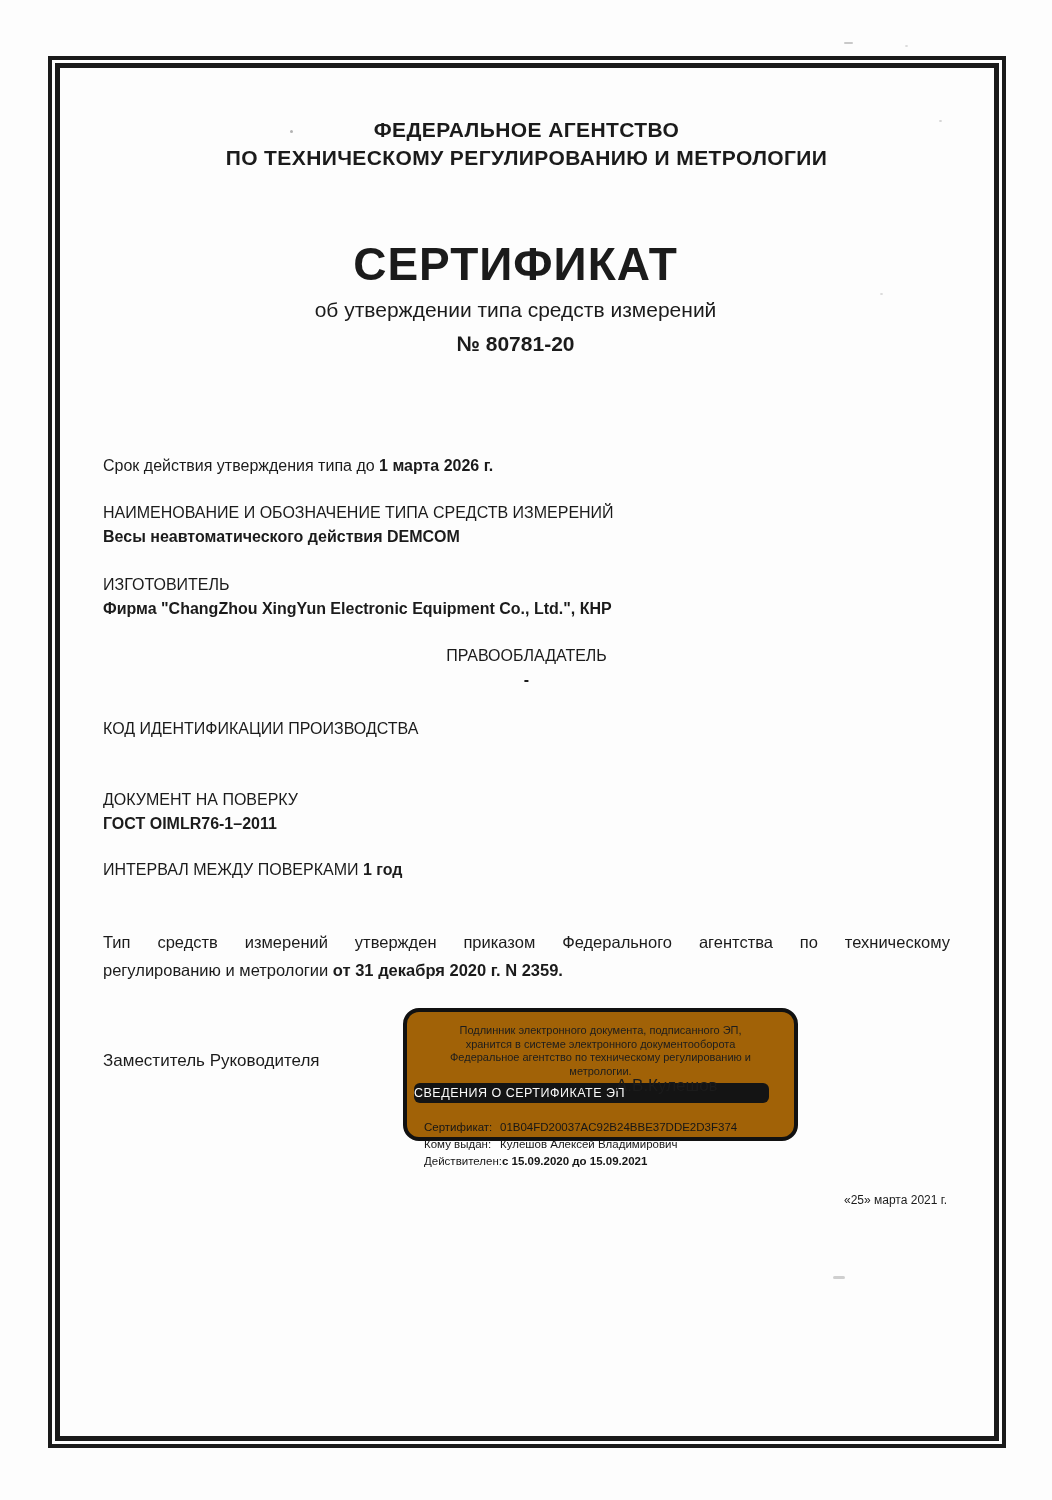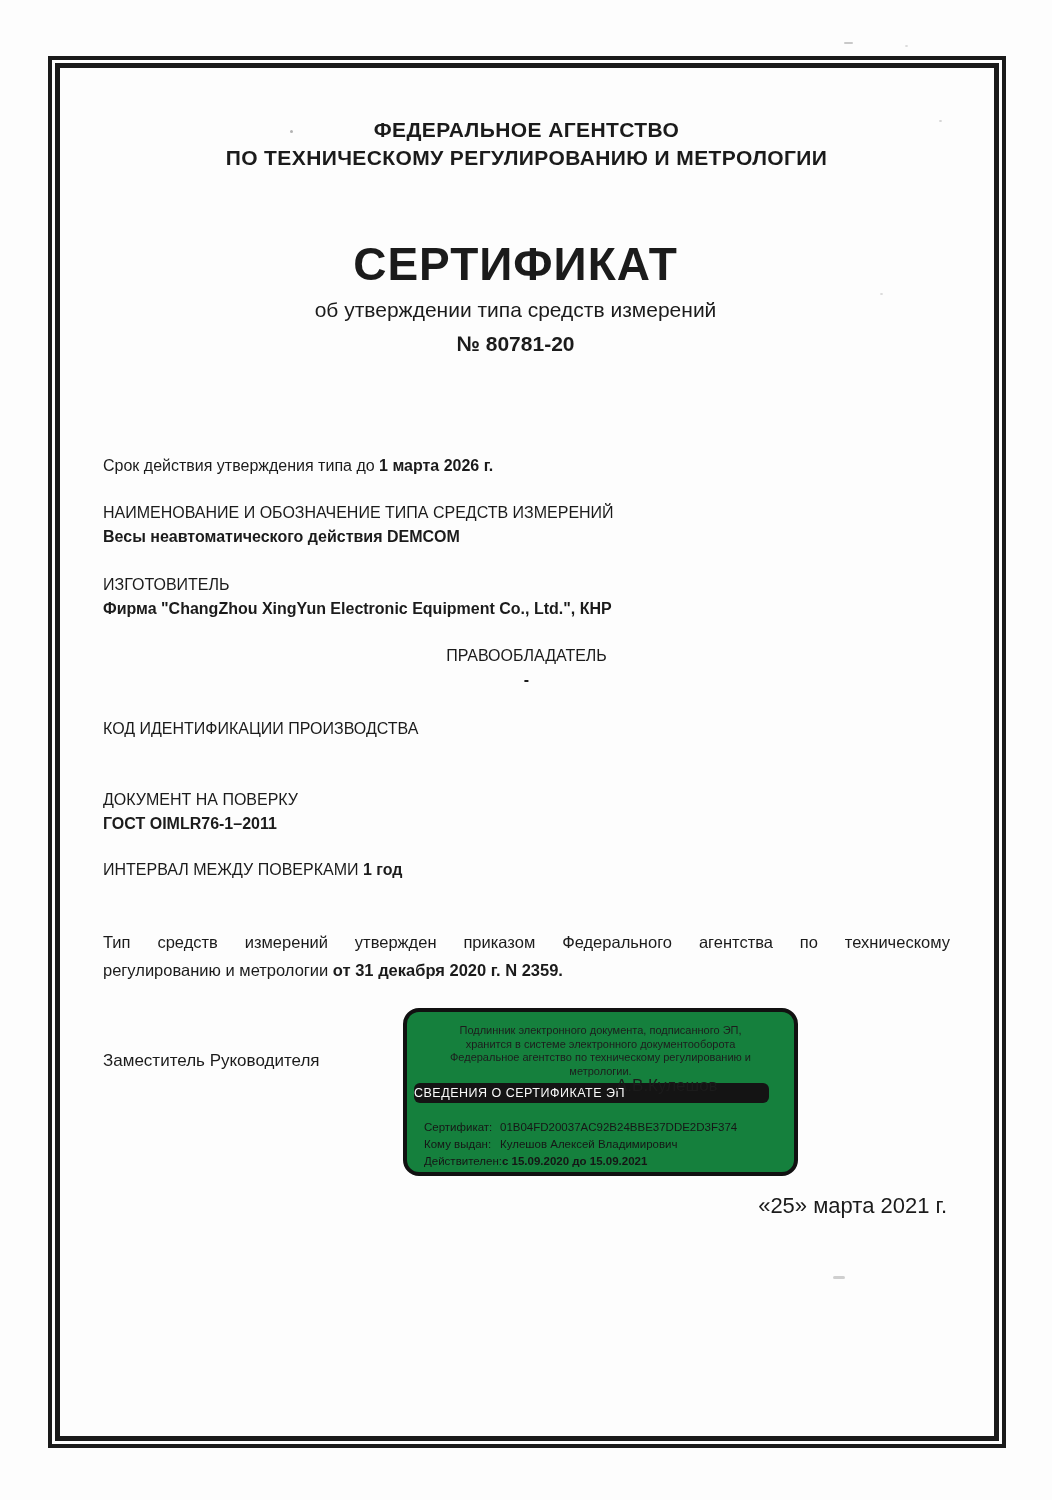--- a/index.html
+++ b/index.html
@@ -27,24 +27,24 @@
   
   .bodyline{left:103px;width:847px;font-size:16px;line-height:23.5px;}
   .section .label{font-size:16px;line-height:23.5px;}
   .section .value{font-size:16px;line-height:23.5px;font-weight:bold;}
   .b{font-weight:bold;}
   .para{left:103px;width:847px;font-size:16.5px;line-height:28px;}
   .justify-line{text-align:justify;text-align-last:justify;}
   
   .sig-left{left:103px;top:1047px;width:300px;font-size:17px;line-height:27px;}
   .sig-name{left:616px;top:1076px;width:295px;text-align:left;font-size:17px;}
-  .sig-date{left:650px;top:1193px;width:297px;text-align:right;font-size:22px;}
+  .sig-date{left:650px;top:1193px;width:297px;text-align:right;font-size:12px;}
   
-  .stamp{left:403px;top:1008px;width:395px;height:168px;
-    border:4px solid #111;border-radius:16px;background:#15803d;padding-top:12px;}
+  .stamp{left:403px;top:1008px;width:395px;height:133px;
+    border:4px solid #111;border-radius:16px;background:#a16207;padding-top:12px;}
   .stamp-intro{font-size:11px;line-height:13.5px;text-align:center;color:#1d1d1d;padding:0 14px;}
   .stamp-bar{margin:5px 25px 0 7px;height:20px;background:#141414;color:#fafafa;
     font-size:12.5px;line-height:20px;text-align:left;letter-spacing:.5px;border-radius:6px;}
   .stamp-rows{margin-top:16px;padding-left:17px;font-size:11.5px;line-height:17px;color:#161616;}
   .stamp-rows .rlabel{display:inline-block;min-width:76px;}
   .stamp-rows .bold-val{font-weight:bold;}
   
   .speck{position:absolute;background:#8a8a8a;border-radius:50%;}
 </style>
 </head>

